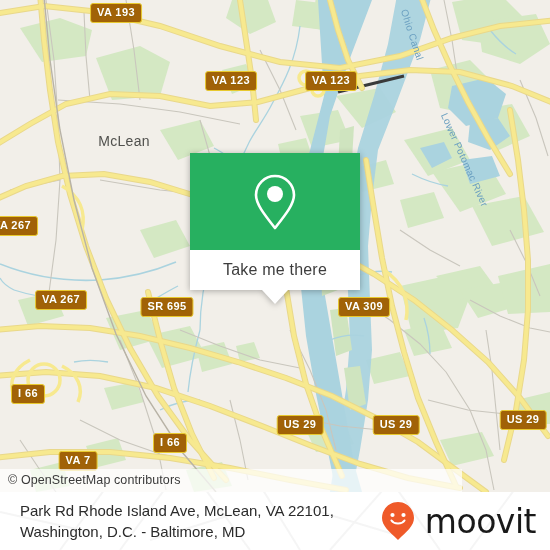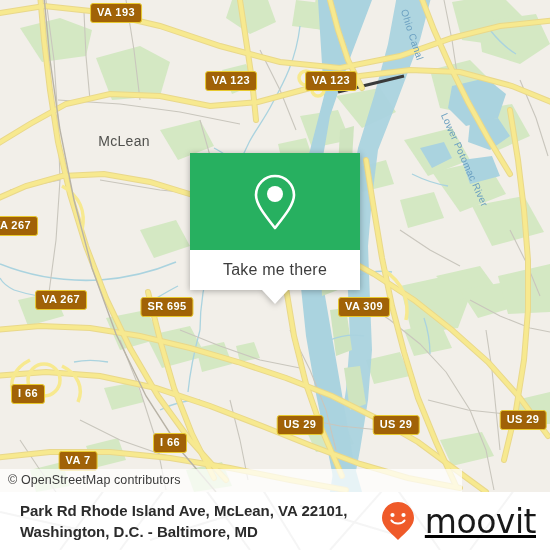--- a/index.html
+++ b/index.html
@@ -156,32 +156,31 @@
     display: flex;
     align-items: center;
     justify-content: space-between;
     padding: 0 14px 0 20px;
     box-sizing: border-box;
   }
   #footer-address {
     color: #2b2b2b;
     font-size: 15px;
     line-height: 21px;
-    font-weight: bold;
+    font-weight: normal;
     max-width: 380px;
   }
   #footer-address .addr-line {
     display: block;
     white-space: nowrap;
   }
   #brand {
     display: flex;
     align-items: center;
     gap: 10px;
-    text-decoration: underline;
   }
   #brand-word {
     color: #191919;
     font-size: 33px;
     line-height: 33px;
     letter-spacing: -.5px;
     font-family: "DejaVu Sans", sans-serif;
     font-weight: normal;
   }
 </style>

